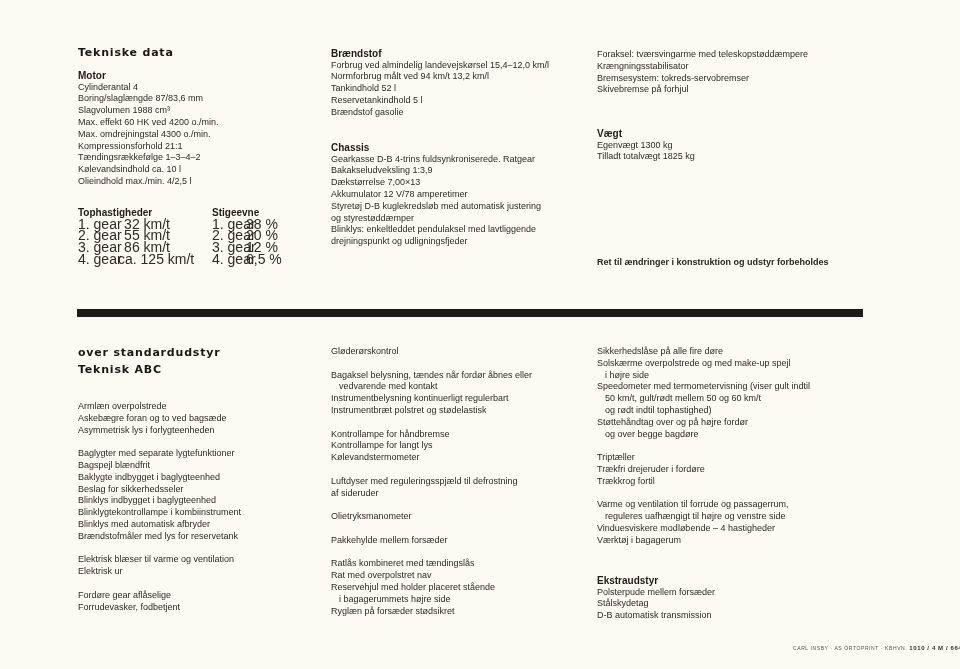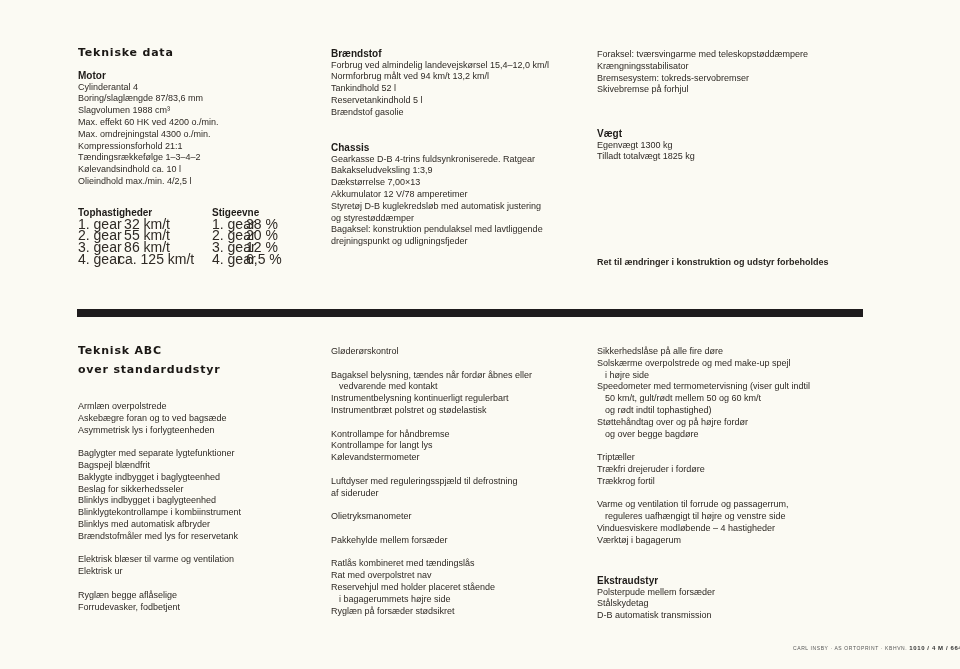--- a/index.html
+++ b/index.html
@@ -89,21 +89,21 @@
 </div>
 
 <div class="abs" style="left:331px;top:142px;">
   <div class="sub">Chassis</div>
   <div class="line">Gearkasse D-B 4-trins fuldsynkroniserede. Ratgear</div>
   <div class="line">Bakakseludveksling 1:3,9</div>
   <div class="line">Dækstørrelse 7,00×13</div>
   <div class="line">Akkumulator 12 V/78 amperetimer</div>
   <div class="line">Styretøj D-B kuglekredsløb med automatisk justering</div>
   <div class="line">og styrestøddæmper</div>
-  <div class="line">Bagaksel: konstruktion pendulaksel med lavtliggende</div>
+  <div class="line">Blinklys: enkeltleddet pendulaksel med lavtliggende</div>
   <div class="line">drejningspunkt og udligningsfjeder</div>
 </div>
 
 <div class="abs" style="left:597px;top:49px;">
   <div class="line">Foraksel: tværsvingarme med teleskopstøddæmpere</div>
   <div class="line">Krængningsstabilisator</div>
   <div class="line">Bremsesystem: tokreds-servobremser</div>
   <div class="line">Skivebremse på forhjul</div>
 </div>
 
@@ -111,42 +111,42 @@
   <div class="sub">Vægt</div>
   <div class="line">Egenvægt 1300 kg</div>
   <div class="line">Tilladt totalvægt 1825 kg</div>
 </div>
 
 <div class="abs line" style="left:597px;top:257px;font-weight:bold;color:#2a2622;">Ret til ændringer i konstruktion og udstyr forbeholdes</div>
 
 <div class="bar"></div>
 
 <div class="abs" style="left:78px;top:342px;">
+  <div class="h-big" style="margin-top:2px">over standardudstyr</div>
   <div class="h-big">Teknisk ABC</div>
-  <div class="h-big" style="margin-top:2px">over standardudstyr</div>
 </div>
 
 <div class="abs" style="left:78px;top:401px;">
   <div class="line">Armlæn overpolstrede</div>
   <div class="line">Askebægre foran og to ved bagsæde</div>
   <div class="line">Asymmetrisk lys i forlygteenheden</div>
   <div class="gap"></div>
   <div class="line">Baglygter med separate lygtefunktioner</div>
   <div class="line">Bagspejl blændfrit</div>
   <div class="line">Baklygte indbygget i baglygteenhed</div>
   <div class="line">Beslag for sikkerhedsseler</div>
   <div class="line">Blinklys indbygget i baglygteenhed</div>
   <div class="line">Blinklygtekontrollampe i kombiinstrument</div>
   <div class="line">Blinklys med automatisk afbryder</div>
   <div class="line">Brændstofmåler med lys for reservetank</div>
   <div class="gap"></div>
   <div class="line">Elektrisk blæser til varme og ventilation</div>
   <div class="line">Elektrisk ur</div>
   <div class="gap"></div>
-  <div class="line">Ryglæn begge aflåselige</div>
+  <div class="line">Fordøre gear aflåselige</div>
   <div class="line">Forrudevasker, fodbetjent</div>
 </div>
 
 <div class="abs" style="left:331px;top:346px;">
   <div class="line">Gløderørskontrol</div>
   <div class="gap"></div>
   <div class="line">Bagaksel belysning, tændes når fordør åbnes eller</div>
   <div class="line ind">  vedvarende med kontakt</div>
   <div class="line">Instrumentbelysning kontinuerligt regulerbart</div>
   <div class="line">Instrumentbræt polstret og stødelastisk</div>

